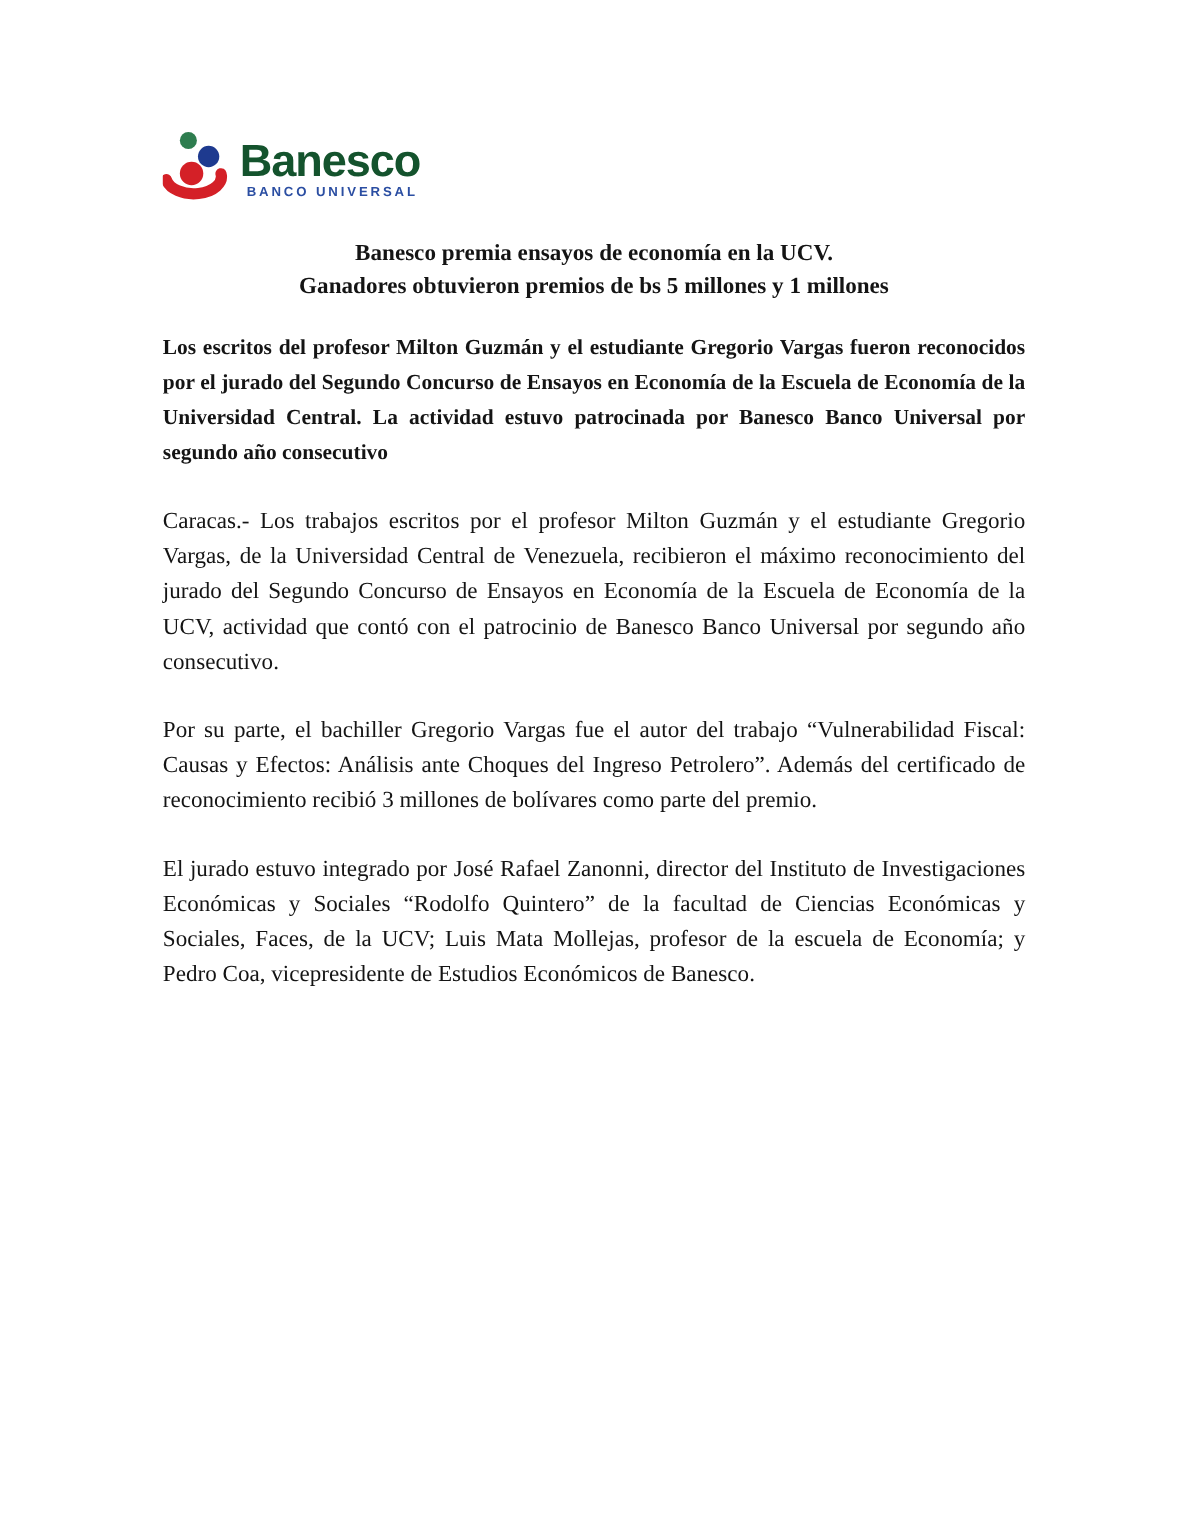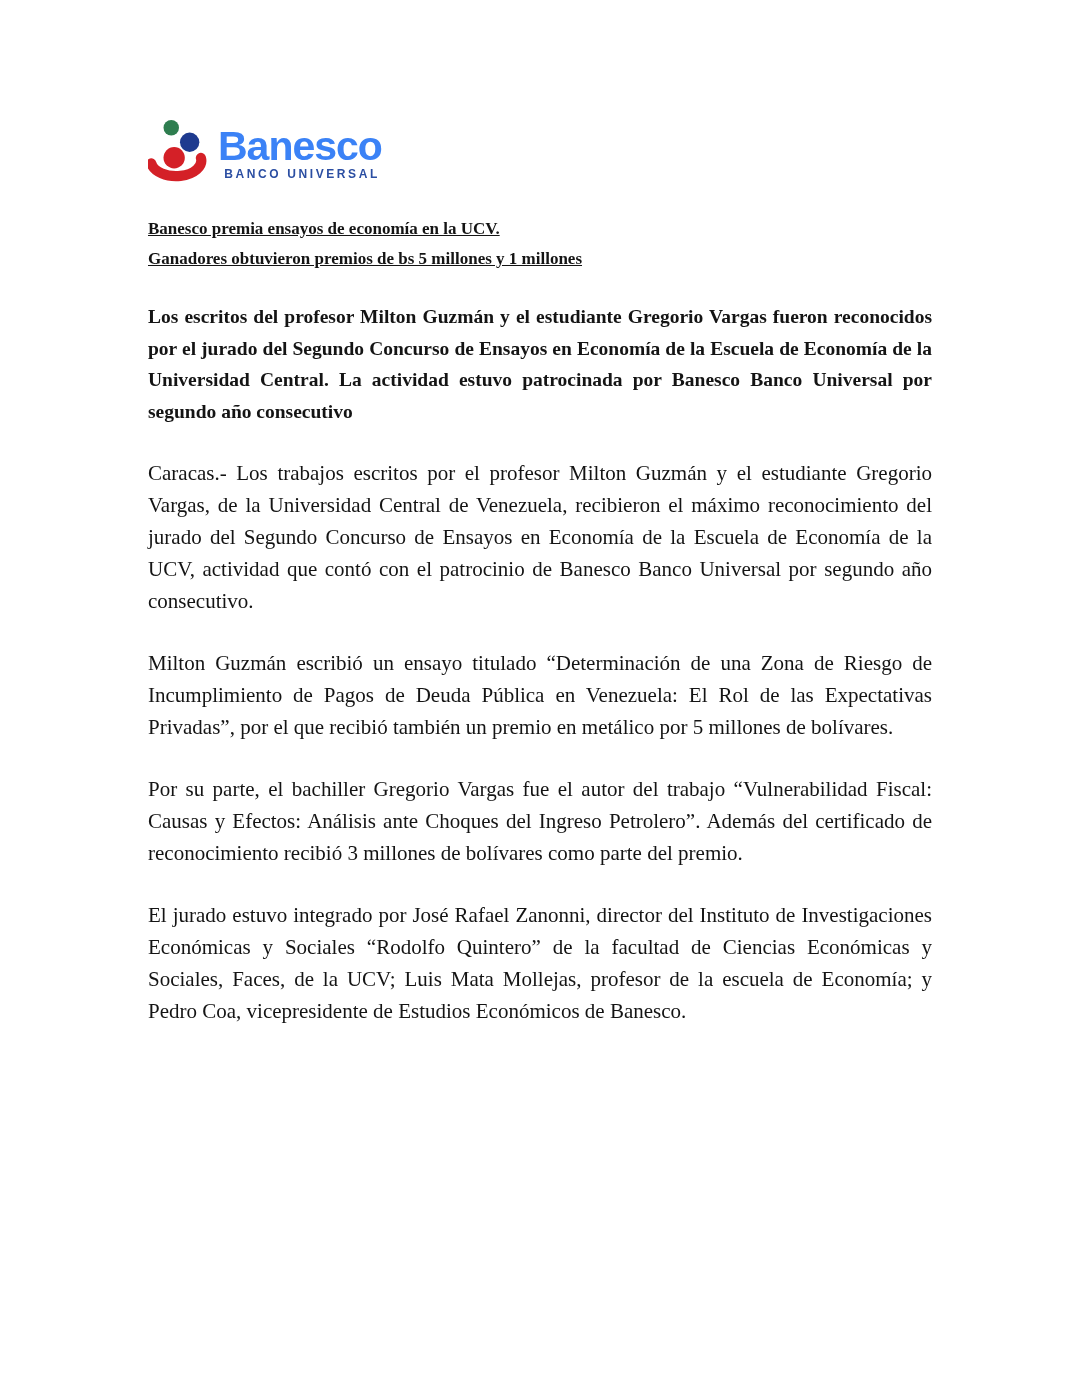--- a/index.html
+++ b/index.html
@@ -34,39 +34,39 @@
     display: flex;
     flex-direction: column;
     padding-top: 8px;
   }
   .wordmark {
     font-family: "Liberation Sans", sans-serif;
     font-weight: bold;
     font-size: 41px;
     line-height: 40px;
     letter-spacing: -1px;
-    color: #3b82f6;
+    color: #14532d;
   }
   .tagline {
     font-family: "Liberation Sans", sans-serif;
     font-weight: bold;
     font-size: 12px;
     letter-spacing: 2.6px;
     color: #2b4ea2;
     text-align: right;
     margin-top: 1px;
     padding-right: 2px;
   }
   
   .doc-title {
+    text-align: center;
     font-weight: bold;
-    font-size: 17px;
+    font-size: 21px;
     line-height: 30px;
     margin: 24px 0 0 0;
-    text-decoration: underline;
   }
   .lead {
     font-weight: bold;
     font-size: 19.5px;
     line-height: 31.5px;
     text-align: justify;
     margin: 27px 0 0 0;
   }
   .para {
     font-size: 21px;
@@ -94,17 +94,16 @@
   </div>
 
   <div class="doc-title">
     <div>Banesco premia ensayos de economía en la UCV.</div>
     <div>Ganadores obtuvieron premios de bs 5 millones y 1 millones</div>
   </div>
 
   <p class="lead">Los escritos del profesor Milton Guzmán y el estudiante Gregorio Vargas fueron reconocidos por el jurado del Segundo Concurso de Ensayos en Economía de la Escuela de Economía de la Universidad Central. La actividad estuvo patrocinada por Banesco Banco Universal por segundo año consecutivo</p>
 
   <p class="para">Caracas.- Los trabajos escritos por el profesor Milton Guzmán y el estudiante Gregorio Vargas, de la Universidad Central de Venezuela, recibieron el máximo reconocimiento del jurado del Segundo Concurso de Ensayos en Economía de la Escuela de Economía de la UCV, actividad que contó con el patrocinio de Banesco Banco Universal por segundo año consecutivo.</p>
-  <p class="para">Milton Guzmán escribió un ensayo titulado “Determinación de una Zona de Riesgo de Incumplimiento de Pagos de Deuda Pública en Venezuela: El Rol de las Expectativas Privadas”, por el que recibió también un premio en metálico por 5 millones de bolívares.</p>
   <p class="para">Por su parte, el bachiller Gregorio Vargas fue el autor del trabajo “Vulnerabilidad Fiscal: Causas y Efectos: Análisis ante Choques del Ingreso Petrolero”. Además del certificado de reconocimiento recibió 3 millones de bolívares como parte del premio.</p>
   <p class="para">El jurado estuvo integrado por José Rafael Zanonni, director del Instituto de Investigaciones Económicas y Sociales “Rodolfo Quintero” de la facultad de Ciencias Económicas y Sociales, Faces, de la UCV; Luis Mata Mollejas, profesor de la escuela de Economía; y Pedro Coa, vicepresidente de Estudios Económicos de Banesco.</p>
 
 </div>
 
 </body></html>

